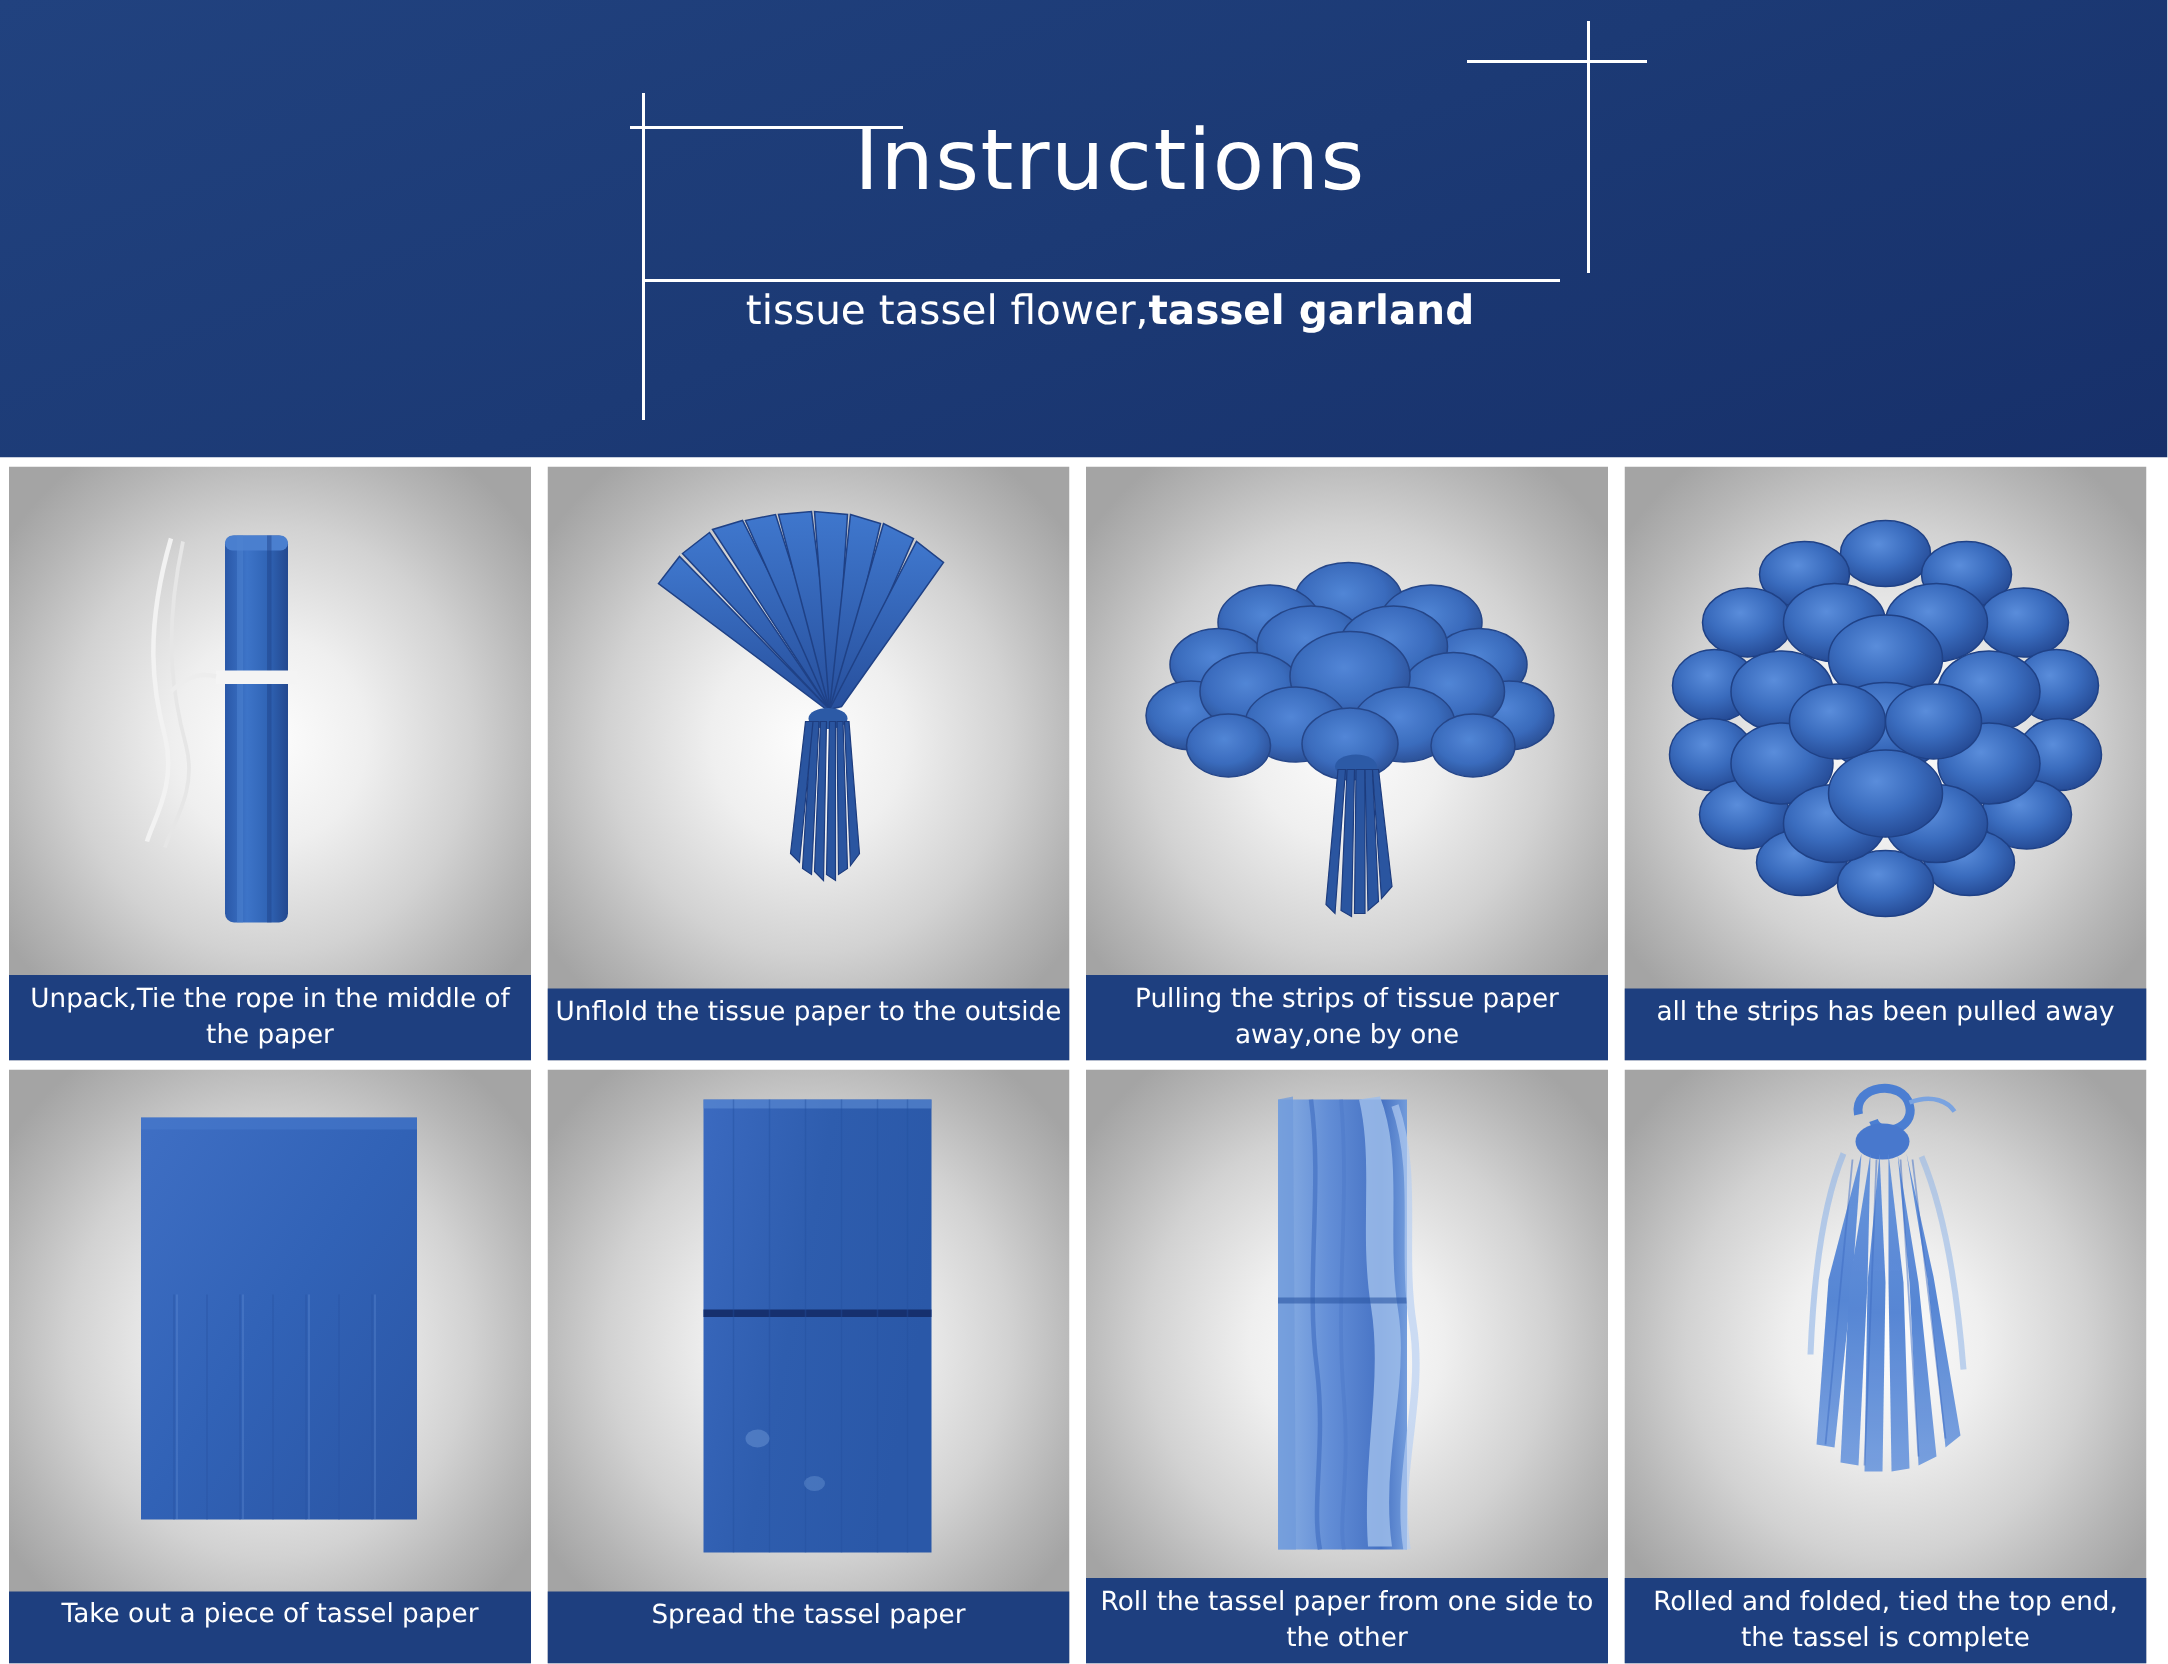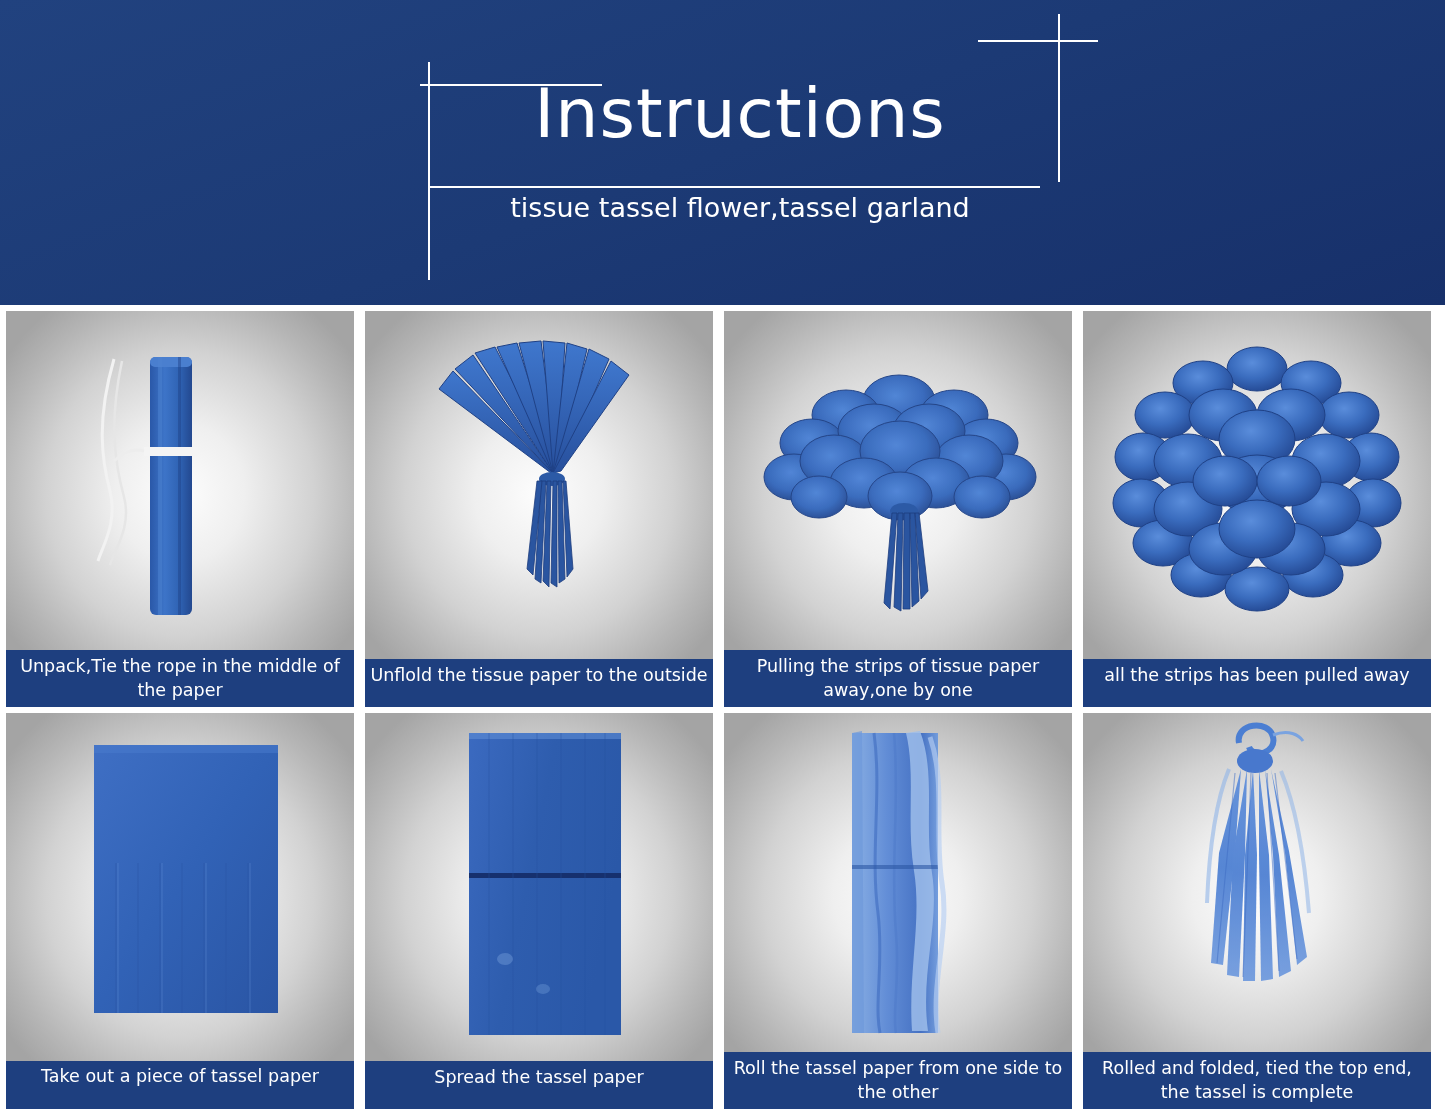--- a/index.html
+++ b/index.html
@@ -30,40 +30,40 @@
     width: 1445px;
     height: 305px;
   }
   .title {
     position: absolute;
     left: 420px;
     top: 80px;
     width: 640px;
     text-align: center;
     color: #ffffff;
-    font-size: 68px;
+    font-size: 56px;
     font-weight: 400;
     letter-spacing: 1px;
     font-family: "DejaVu Sans", sans-serif;
     line-height: 1;
   }
   .subtitle {
     position: absolute;
     left: 420px;
     top: 192px;
     width: 640px;
     text-align: center;
     color: #ffffff;
     font-size: 27px;
     font-weight: 400;
     font-family: "DejaVu Sans", sans-serif;
     white-space: nowrap;
   }
   .subtitle .bold {
-    font-weight: 400;
+    font-weight: 700;
   }
 
   
   .rule {
     position: absolute;
     background: #ffffff;
   }
   .rule-h-tl { left: 420px; top: 84px;  width: 182px; height: 2px; }
   .rule-v-l  { left: 428px; top: 62px;  width: 2px;   height: 218px; }
   .rule-h-bl { left: 428px; top: 186px; width: 612px; height: 2px; }

